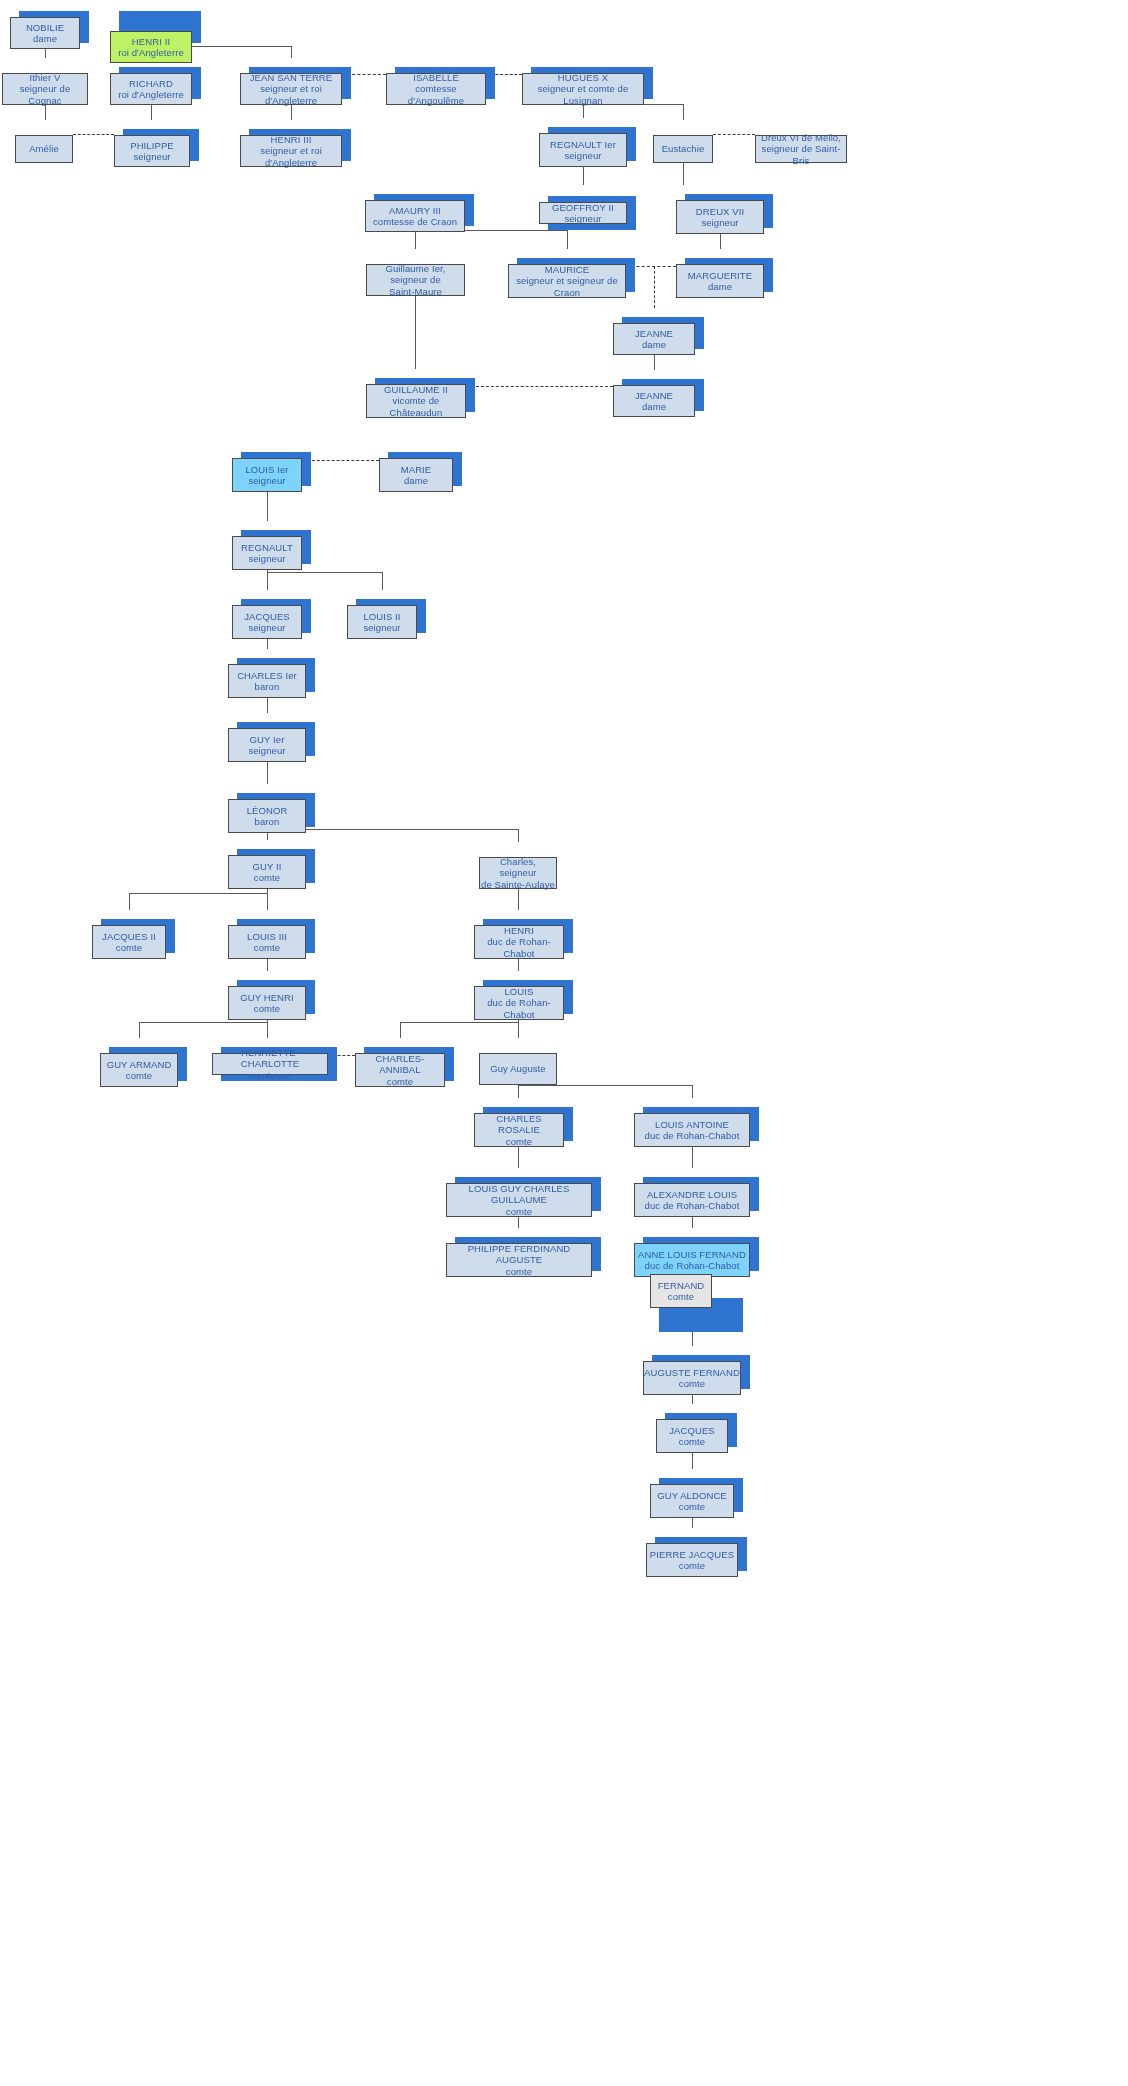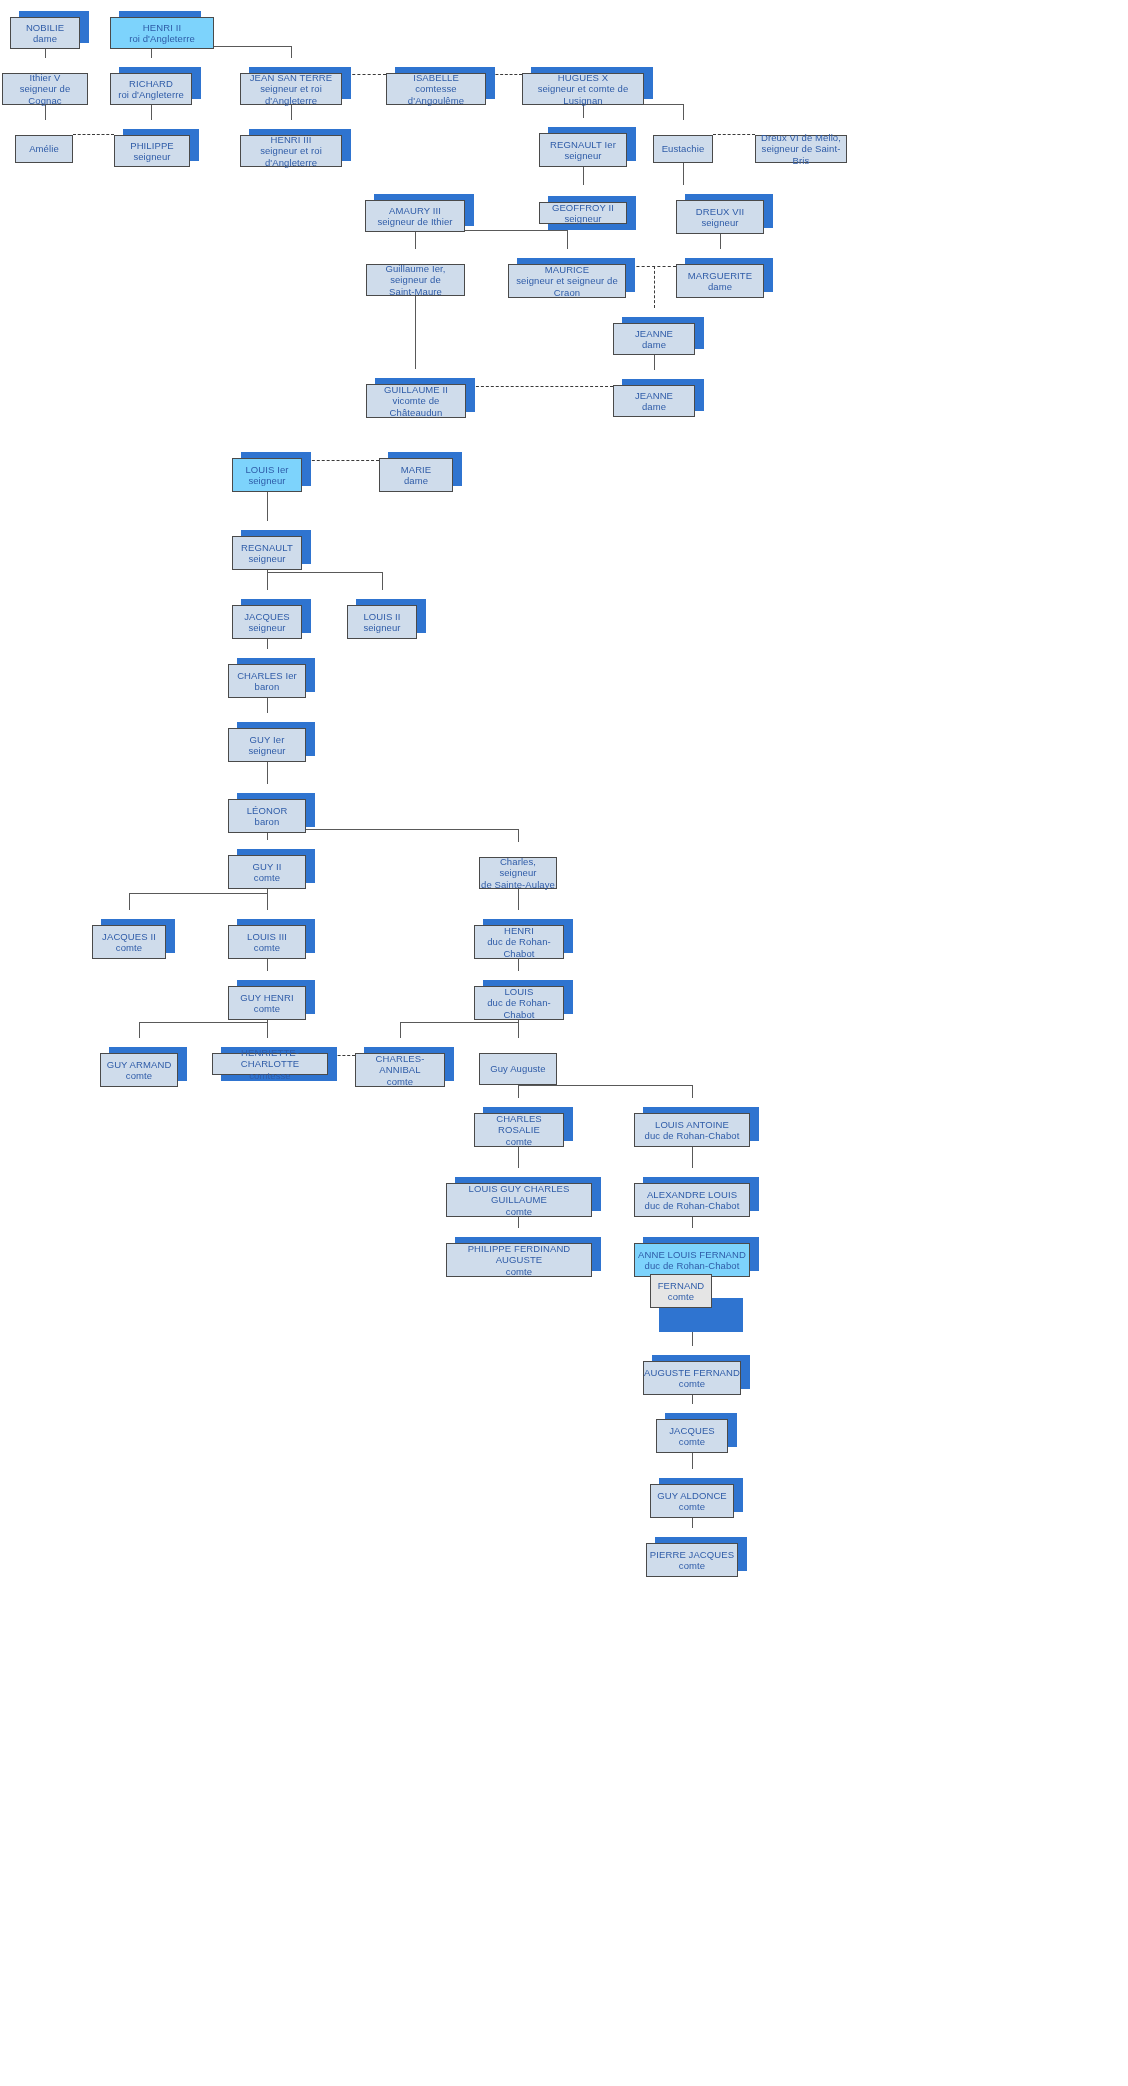--- a/index.html
+++ b/index.html
@@ -108,21 +108,21 @@
     <div style="position: absolute; left: 466px; top: 386px; border-top: 1px dashed rgb(58, 58, 58); width: 147px; height: 0px;"></div>
     <div style="position: absolute; left: 302px; top: 460px; border-top: 1px dashed rgb(58, 58, 58); width: 77px; height: 0px;"></div>
     <div style="position: absolute; left: 328px; top: 1055px; border-top: 1px dashed rgb(58, 58, 58); width: 27px; height: 0px;"></div>
     <div style="position: absolute; left: 654px; top: 266px; border-left: 1px dashed rgb(58, 58, 58); height: 42px; width: 0px;"></div>
     <div class="shadow" style="left: 19px; top: 11px; width: 70px; height: 32px; background: rgb(47, 116, 208);"></div>
     <div class="node" style="left: 10px; top: 2px; width: 70px; height: 32px; background: rgb(207, 220, 235); border-color: rgb(74, 74, 74); color: rgb(47, 92, 168);">
       <span class="n1">NOBILIE</span>
       <span class="n2">dame</span>
     </div>
     <div class="shadow" style="left: 119px; top: 11px; width: 82px; height: 32px; background: rgb(47, 116, 208);"></div>
-    <div class="node" style="left: 110px; top: 2px; width: 104px; height: 32px; background: #7dd3fc; border-color: rgb(74, 74, 74); color: rgb(47, 92, 168);">
+    <div class="node" style="left: 110px; top: 16px; width: 82px; height: 32px; background: #bef264; border-color: rgb(74, 74, 74); color: rgb(47, 92, 168);">
       <span class="n1">HENRI II</span>
       <span class="n2">roi d'Angleterre</span>
     </div>
     <div class="node" style="left: 2px; top: 58px; width: 86px; height: 32px; background: rgb(207, 220, 235); border-color: rgb(74, 74, 74); color: rgb(47, 92, 168);">
       <span class="n1">Ithier V</span>
       <span class="n2">seigneur de Cognac</span>
     </div>
     <div class="shadow" style="left: 119px; top: 67px; width: 82px; height: 32px; background: rgb(47, 116, 208);"></div>
     <div class="node" style="left: 110px; top: 58px; width: 82px; height: 32px; background: rgb(207, 220, 235); border-color: rgb(74, 74, 74); color: rgb(47, 92, 168);">
       <span class="n1">RICHARD</span>
@@ -164,21 +164,21 @@
     <div class="node" style="left: 653px; top: 120px; width: 60px; height: 28px; background: rgb(207, 220, 235); border-color: rgb(74, 74, 74); color: rgb(47, 92, 168);">
       <span class="n1">Eustachie</span>
     </div>
     <div class="node" style="left: 755px; top: 120px; width: 92px; height: 28px; background: rgb(207, 220, 235); border-color: rgb(74, 74, 74); color: rgb(47, 92, 168);">
       <span class="n1">Dreux VI de Mello,</span>
       <span class="n2">seigneur de Saint-Bris</span>
     </div>
     <div class="shadow" style="left: 374px; top: 194px; width: 100px; height: 32px; background: rgb(47, 116, 208);"></div>
     <div class="node" style="left: 365px; top: 185px; width: 100px; height: 32px; background: rgb(207, 220, 235); border-color: rgb(74, 74, 74); color: rgb(47, 92, 168);">
       <span class="n1">AMAURY III</span>
-      <span class="n2">seigneur de Ithier</span>
+      <span class="n2">comtesse de Craon</span>
     </div>
     <div class="shadow" style="left: 548px; top: 196px; width: 88px; height: 34px; background: rgb(47, 116, 208);"></div>
     <div class="node" style="left: 539px; top: 187px; width: 88px; height: 22px; background: rgb(207, 220, 235); border-color: rgb(74, 74, 74); color: rgb(47, 92, 168);">
       <span class="n1">GEOFFROY II</span>
       <span class="n2">seigneur</span>
     </div>
     <div class="shadow" style="left: 685px; top: 194px; width: 88px; height: 34px; background: rgb(47, 116, 208);"></div>
     <div class="node" style="left: 676px; top: 185px; width: 88px; height: 34px; background: rgb(207, 220, 235); border-color: rgb(74, 74, 74); color: rgb(47, 92, 168);">
       <span class="n1">DREUX VII</span>
       <span class="n2">seigneur</span>

